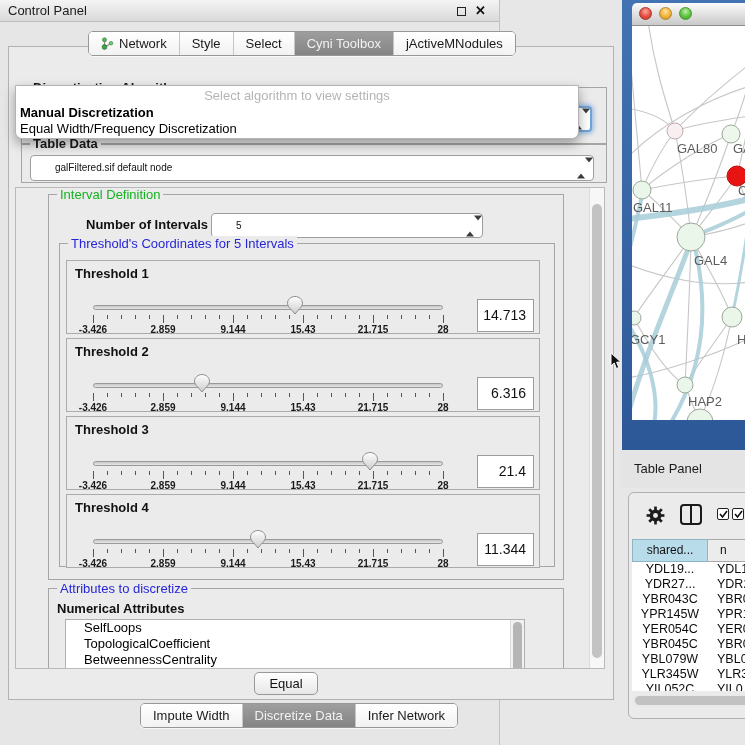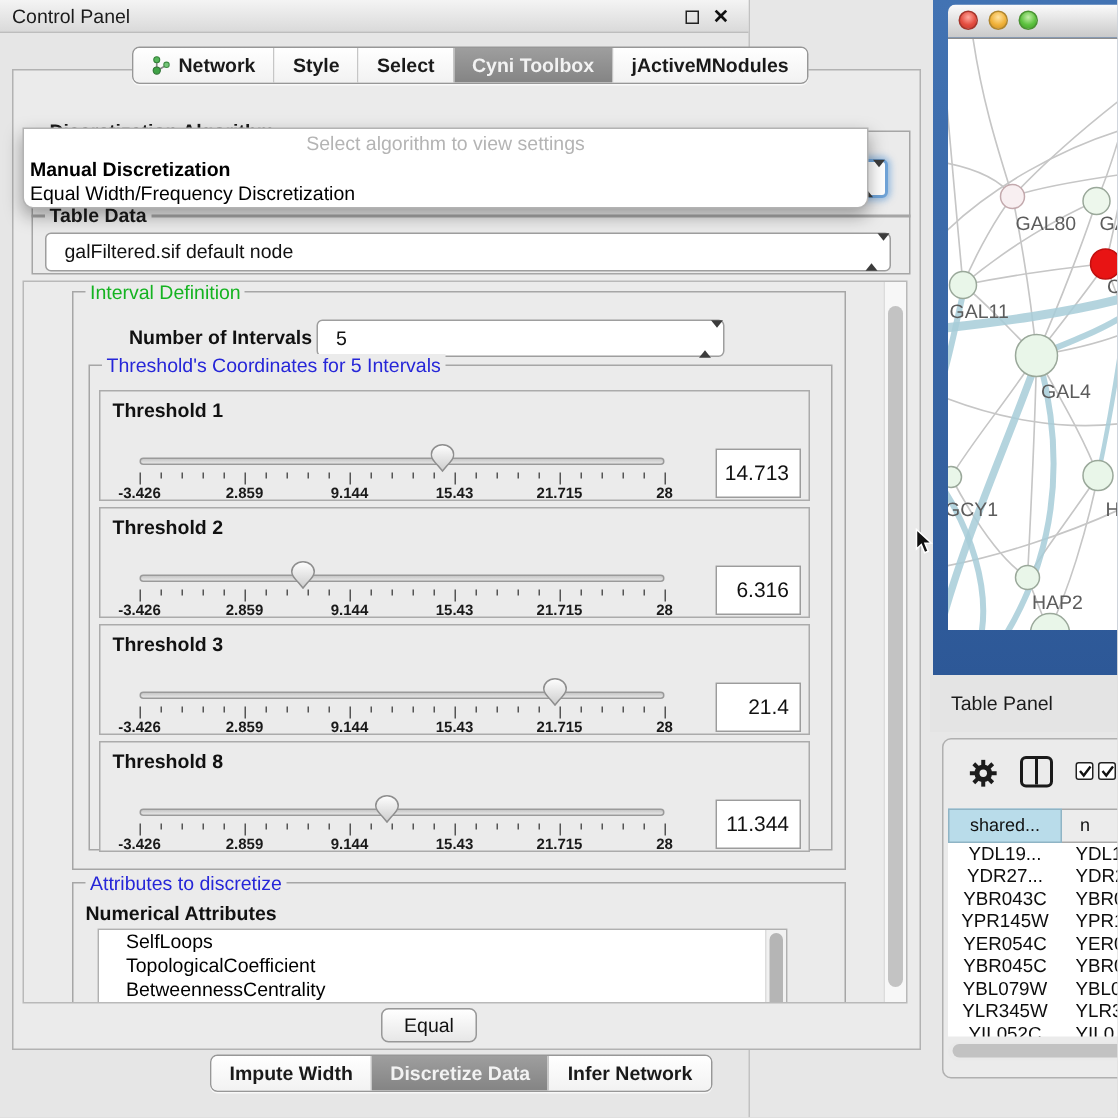--- a/index.html
+++ b/index.html
@@ -8,35 +8,35 @@
   #root { position:relative; width:745px; height:745px; background:#e7e7e7; overflow:hidden; font-size:13px; color:#111; }
 
   
   .left-window { position:absolute; left:0; top:0; width:500px; height:745px; background:#e6e6e6; border-right:1px solid #c2c2c2; }
   .titlebar { position:absolute; left:0; top:0; width:100%; height:22px; background:linear-gradient(#f4f4f4,#dadada); border-bottom:1px solid #bdbdbd; }
   .titlebar .title { position:absolute; left:8px; top:3px; font-size:13px; color:#1b1b1b; }
   .float-btn { position:absolute; right:33px; top:7px; width:9px; height:9px; border:1.5px solid #222; background:transparent; }
   .close-btn { position:absolute; right:13px; top:3px; font-size:13px; font-weight:bold; color:#111; cursor:default; }
 
   .seg-bar { position:absolute; display:flex; border:1px solid #979797; border-radius:5px; overflow:hidden; background:#fff; height:25px; box-shadow:0 1px 0 rgba(255,255,255,.7); z-index:5; }
-  .seg { display:flex; align-items:center; gap:5px; padding:0 12px; font-size:13px; font-weight:700; color:#1a1a1a; background:linear-gradient(#ffffff,#f2f2f2); border-right:1px solid #c6c6c6; white-space:nowrap; }
+  .seg { display:flex; align-items:center; gap:5px; padding:0 12px; font-size:13px; font-weight:400; color:#1a1a1a; background:linear-gradient(#ffffff,#f2f2f2); border-right:1px solid #c6c6c6; white-space:nowrap; }
   .seg:last-child { border-right:none; }
   .seg.selected { background:linear-gradient(#9e9e9e,#848484); color:#f2f2f2; }
   #top-tabs { left:88px; top:31px; }
   #bottom-tabs { left:140px; top:703px; }
 
   .content-box { position:absolute; left:8px; top:46px; width:606px; height:654px; background:#ebebeb; border:1px solid #b2b2b2; }
 
   .group { position:absolute; border:1px solid #a6a6a6; }
   .group-title { position:absolute; left:8px; top:-8px; background:#ebebeb; padding:0 3px; font-size:13px; white-space:nowrap; }
   .gt-bold { font-weight:bold; color:#1a1a1a; }
   .gt-green { color:#15b321; }
   .gt-blue { color:#2626d8; }
 
-  .combo { position:absolute; background:#fff; border:1px solid #9e9e9e; border-radius:4px; font-size:13px; line-height:23px; padding-left:12px; color:#111; }
+  .combo { position:absolute; background:#fff; border:1px solid #9e9e9e; border-radius:4px; font-size:10px; line-height:23px; padding-left:24px; color:#111; }
   .combo.focused { border:2px solid #6fa3d7; box-shadow:0 0 4px 2px rgba(95,155,215,.55); line-height:21px; }
   .stepper { position:absolute; right:6px; top:50%; transform:translateY(-50%); width:10px; }
   .stepper .up { width:0; height:0; border-left:4.5px solid transparent; border-right:4.5px solid transparent; border-bottom:5px solid #3c3c3c; margin-bottom:3px; }
   .stepper .down { width:0; height:0; border-left:4.5px solid transparent; border-right:4.5px solid transparent; border-top:5px solid #3c3c3c; }
 
   #algo-group { left:12px; top:40px; width:586px; height:58px; }
   #algo-combo { left:8px; top:18px; right:14px; height:26px; }
 
   #popup { position:absolute; left:6px; top:38px; width:564px; height:54px; background:#fff; border:1px solid #b3b3b3; border-radius:0 0 7px 7px; box-shadow:0 5px 12px rgba(0,0,0,.35); z-index:40; overflow:hidden; }
   .popup-header { text-align:center; color:#b4b4b4; font-size:13px; height:19px; line-height:20px; }
@@ -339,21 +339,21 @@
                   <span class="tick-label" style="left:0%">-3.426</span>
                   <span class="tick-label" style="left:20%">2.859</span>
                   <span class="tick-label" style="left:40%">9.144</span>
                   <span class="tick-label" style="left:60%">15.43</span>
                   <span class="tick-label" style="left:80%">21.715</span>
                   <span class="tick-label" style="left:100%">28</span>
                 </div>
      <div class="value-box">21.4</div>
    </div>
               <div class="thr-box" style="top:250px">
-     <div class="thr-label">Threshold 8</div>
+     <div class="thr-label">Threshold 4</div>
      <div class="track"></div>
      <div class="thumb" style="left:182.5px">
        <svg width="16" height="19" viewBox="0 0 16 19">
          <defs>
                       <linearGradient id="tg3" x1="0" y1="0" x2="0" y2="1">
            <stop offset="0" stop-color="#fefefe"></stop>
                         <stop offset="1" stop-color="#cdcdcd"></stop>
                       </linearGradient>
                     </defs>
          <path d="M8,0.5 C12.1,0.5 15.5,3.4 15.5,7.2 C15.5,10 13.4,12 11.2,14.2 L8,18 L4.8,14.2 C2.6,12 0.5,10 0.5,7.2 C0.5,3.4 3.9,0.5 8,0.5 Z" fill="url(#tg3)" stroke="#8e8e8e"></path>

